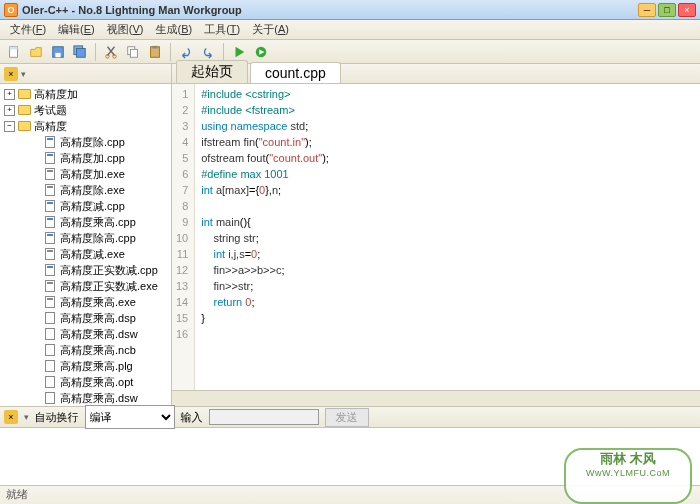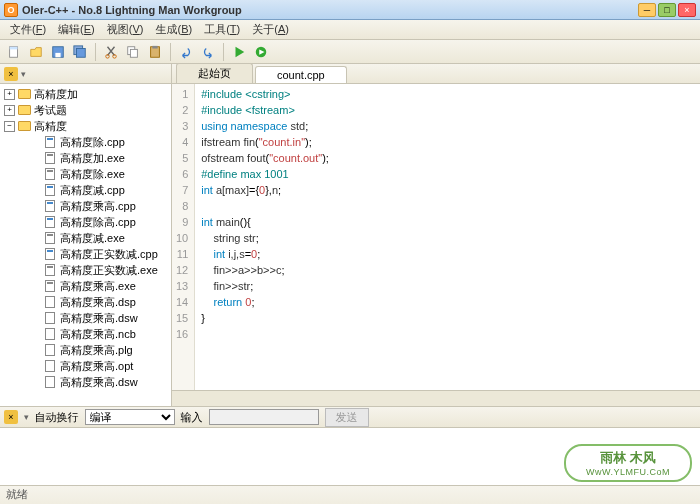--- a/index.html
+++ b/index.html
@@ -34,40 +34,40 @@
 .tree-spacer { width: 13px; display: inline-block; }
 .tree-icon { width: 14px; height: 12px; margin-right: 3px; display: inline-flex; align-items: center; justify-content: center; }
 .folder-icon { background: #ffd966; border: 1px solid #cc9933; border-radius: 1px; width: 13px; height: 10px; }
 .file-icon { background: #fff; border: 1px solid #888; width: 10px; height: 12px; position: relative; }
 .file-cpp::after { content: ''; position: absolute; top: 1px; left: 1px; right: 1px; height: 2px; background: #4488cc; }
 .file-exe::after { content: ''; position: absolute; top: 1px; left: 1px; right: 1px; height: 2px; background: #888; }
 .i1 { padding-left: 30px; }
 
 .editor-area { flex: 1; background: #fff; display: flex; flex-direction: column; }
 .editor-tabs { height: 20px; background: linear-gradient(#f6f4ec, #ece8d8); display: flex; align-items: flex-end; padding-left: 4px; border-bottom: 1px solid #c8c4b4; }
-.editor-tab { padding: 2px 21px; border: 1px solid #c8c4b4; border-bottom: none; margin-right: 2px; background: #ece8d8; cursor: pointer; border-radius: 3px 3px 0 0; font-size: 11px; }
+.editor-tab { padding: 2px 14px; border: 1px solid #c8c4b4; border-bottom: none; margin-right: 2px; background: #ece8d8; cursor: pointer; border-radius: 3px 3px 0 0; font-size: 14px; }
 .editor-tab.active { background: #fff; }
 .code-area { flex: 1; display: flex; overflow: auto; font-family: Consolas, "Courier New", monospace; font-size: 12px; line-height: 16px; }
 .gutter { background: #f8f6f0; color: #999; text-align: right; padding: 2px 6px 2px 4px; border-right: 1px solid #e0ddd0; user-select: none; }
 .code { padding: 2px 6px; flex: 1; white-space: pre; }
 .kw { color: #0080c0; } .pp { color: #008080; } .str { color: #c04040; } .num { color: #c04040; } .id { color: #333; }
 .hscroll { height: 16px; background: #ece8d8; border-top: 1px solid #c8c4b4; }
 
 .output-bar { height: 22px; background: linear-gradient(#f6f4ec, #ece8d8); border-top: 1px solid #c8c4b4; border-bottom: 1px solid #c8c4b4; display: flex; align-items: center; padding: 0 4px; gap: 6px; }
 .out-close { width: 14px; height: 14px; background: #f0c040; border-radius: 2px; display: flex; align-items: center; justify-content: center; font-size: 9px; cursor: pointer; }
 .out-label { font-size: 11px; }
-.out-select { height: 16px; font-size: 11px; border: 1px solid #999; background: #fff; width: 90px; }
+.out-select { height: 24px; font-size: 11px; border: 1px solid #999; background: #fff; width: 90px; }
 .out-input { height: 16px; width: 110px; border: 1px solid #999; background: #f0f0f0; font-size: 11px; }
 .out-btn { padding: 1px 10px; background: #e8e8e8; border: 1px solid #bbb; color: #999; font-size: 11px; }
 
 .output-panel { height: 58px; background: #fff; border-bottom: 1px solid #c8c4b4; }
 
 .statusbar { height: 18px; background: linear-gradient(#f6f4ec, #ece8d8); display: flex; align-items: flex-end; padding: 16px 6px; font-size: 11px; color: #555; }
 
-.watermark { position: absolute; right: 8px; bottom: 22px; width: 128px; height: 38px; background: #fff; border: 2px solid #7ab85c; border-radius: 18px; display: flex; flex-direction: column; align-items: center; justify-content: center; font-size: 10px; opacity: 0.92; }
+.watermark { position: absolute; right: 8px; bottom: 0; width: 128px; height: 56px; background: #fff; border: 2px solid #7ab85c; border-radius: 18px; display: flex; flex-direction: column; align-items: center; justify-content: flex-start; font-size: 10px; opacity: 0.92; }
 .watermark .wm1 { color: #4a8a2c; font-weight: bold; font-size: 13px; }
 .watermark .wm2 { color: #4a8a2c; letter-spacing: 0.5px; font-size: 9px; }
 </style>
 </head>
 <body>
 
 <div class="titlebar">
   <div class="app-icon">O</div>
   <div class="title">OIer-C++ - No.8 Lightning Man Workgroup</div>
   <div class="win-btns">
@@ -182,20 +182,27 @@
             <span class="folder-icon"></span>
           </span>
           <span>高精度</span>
         </div>
         <div class="tree-node i1">
           <span class="tree-spacer"></span>
           <span class="tree-icon">
             <span class="file-icon file-cpp"></span>
           </span>
           <span>高精度除.cpp</span>
+        </div>
+        <div class="tree-node i1">
+          <span class="tree-spacer"></span>
+          <span class="tree-icon">
+            <span class="file-icon file-cpp"></span>
+          </span>
+          <span>高精度加.cpp</span>
         </div>
         <div class="tree-node i1">
           <span class="tree-spacer"></span>
           <span class="tree-icon">
             <span class="file-icon file-exe"></span>
           </span>
           <span>高精度加.exe</span>
         </div>
         <div class="tree-node i1">
           <span class="tree-spacer"></span>

